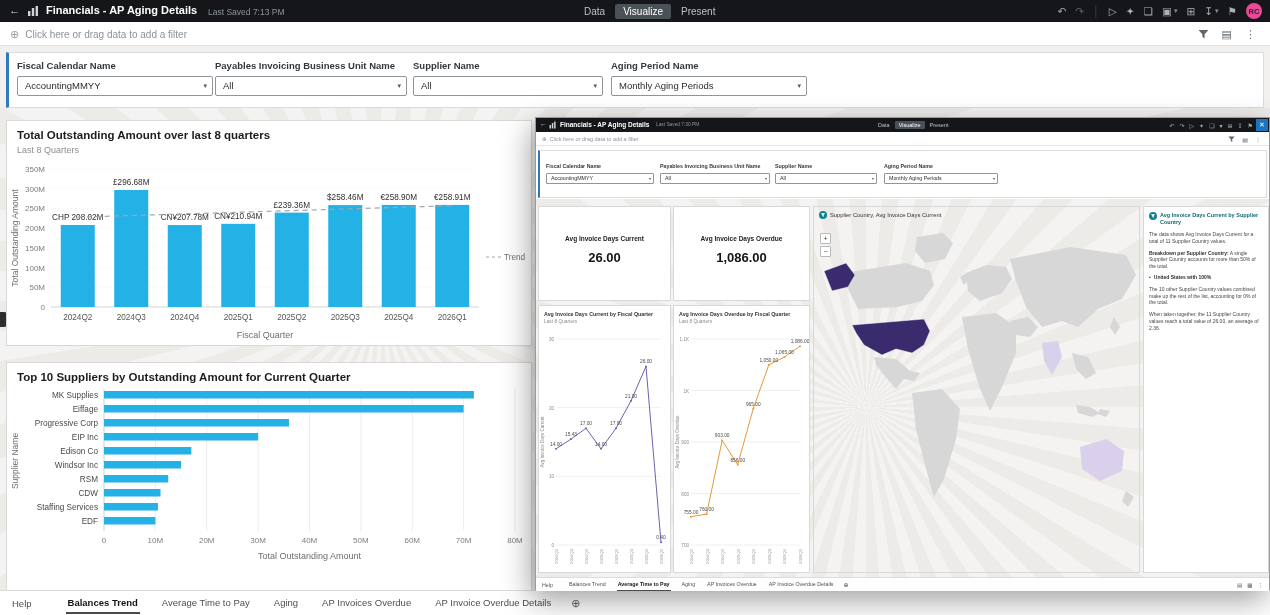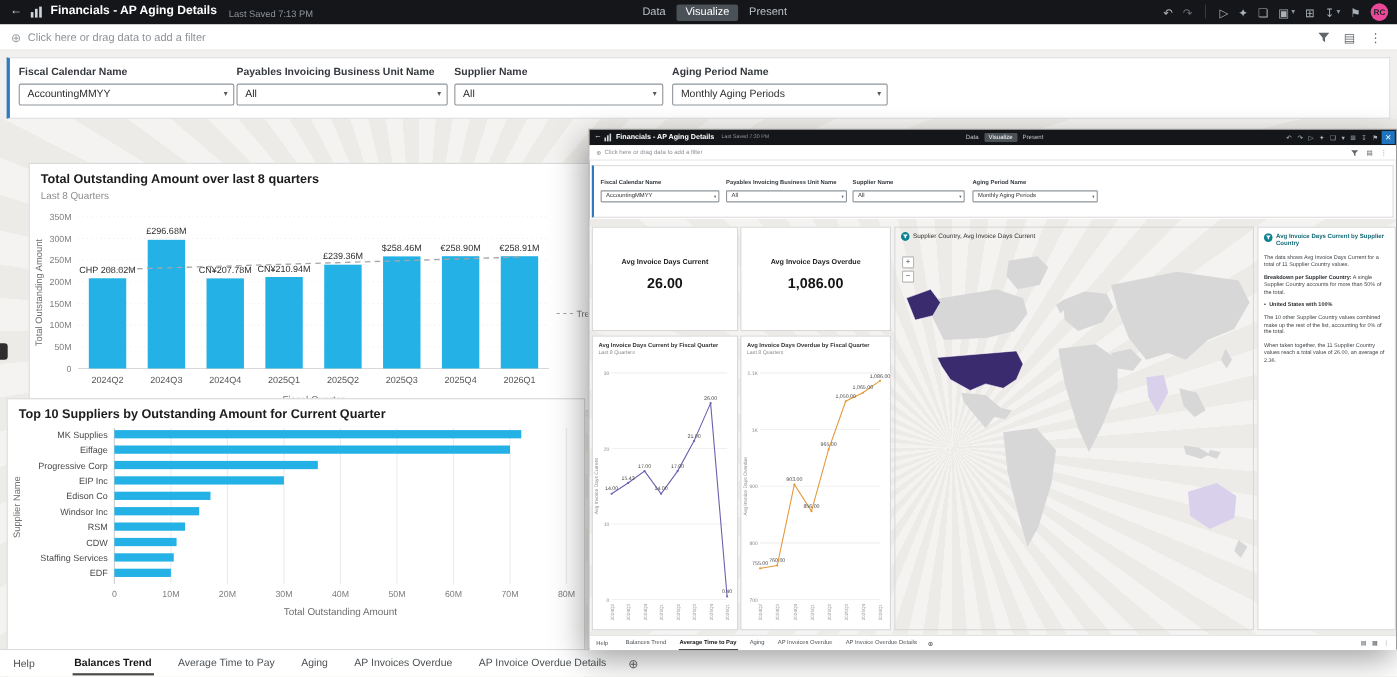--- a/index.html
+++ b/index.html
@@ -31,21 +31,21 @@
   .filtercard{position:absolute;left:6px;top:52px;width:1258px;height:56px;background:#fff;border:1px solid #dcdcdc;border-left:3px solid #3079bd;box-sizing:border-box;z-index:2;}
   .ffield{position:absolute;top:7px;}
   .ffield .lab{font-size:9.5px;font-weight:bold;color:#34383c;white-space:nowrap;}
   .fsel{position:relative;margin-top:5px;height:20px;border:1px solid #8f959b;border-radius:2px;background:#fff;font-size:9.5px;color:#2c2c2c;box-sizing:border-box;cursor:pointer;}
   .fsel .val{display:block;line-height:18px;padding:0 16px 0 7px;overflow:hidden;white-space:nowrap;}
   .fsel .caret{position:absolute;right:5px;top:0;font-size:7px;color:#555;line-height:18px;}
   
   .canvas{position:absolute;left:0;top:108px;width:1270px;height:482px;
           background:repeating-conic-gradient(from 0deg at 30% 40%,#f4f3f1 0deg 4.5deg,#edebe8 4.5deg 9deg);}
   .card{position:absolute;background:#fff;border:1px solid #d8d8d8;box-sizing:border-box;}
-  .card1{left:6px;top:40px;width:526px;height:226px;margin-left:20px;}
+  .card1{left:6px;top:12px;width:526px;height:226px;}
   .card2{left:6px;top:254px;width:526px;height:268px;}
   .c-title{margin:8px 0 0 10px;font-size:11.5px;font-weight:bold;color:#1d1d1d;white-space:nowrap;}
   .c-sub{margin:4px 0 0 10px;font-size:9px;color:#8d8d8d;}
   .legendrow{display:flex;gap:30px;margin:6px 0 0 10px;font-size:9px;color:#8d8d8d;}
   .handle{position:absolute;left:0;top:204px;width:7px;height:15px;background:#2e2e2e;border-radius:0 3px 3px 0;cursor:pointer;}
   
   .tabbar{position:absolute;left:0;top:590px;width:1270px;height:25px;background:#fff;border-top:1px solid #dcdcdc;box-sizing:border-box;display:flex;align-items:center;padding-left:12px;font-size:9.5px;color:#4b5054;z-index:2;}
   .help{margin-right:24px;cursor:pointer;}
   .tab{position:relative;padding:0 12px;height:25px;line-height:24px;cursor:pointer;white-space:nowrap;}
   .tab.active{font-weight:bold;color:#141414;}

